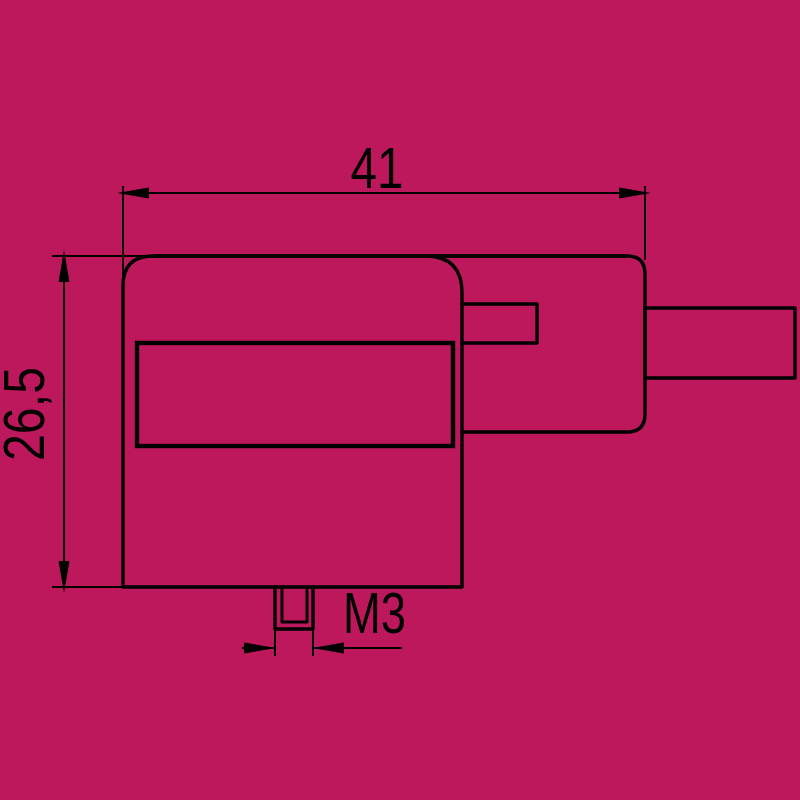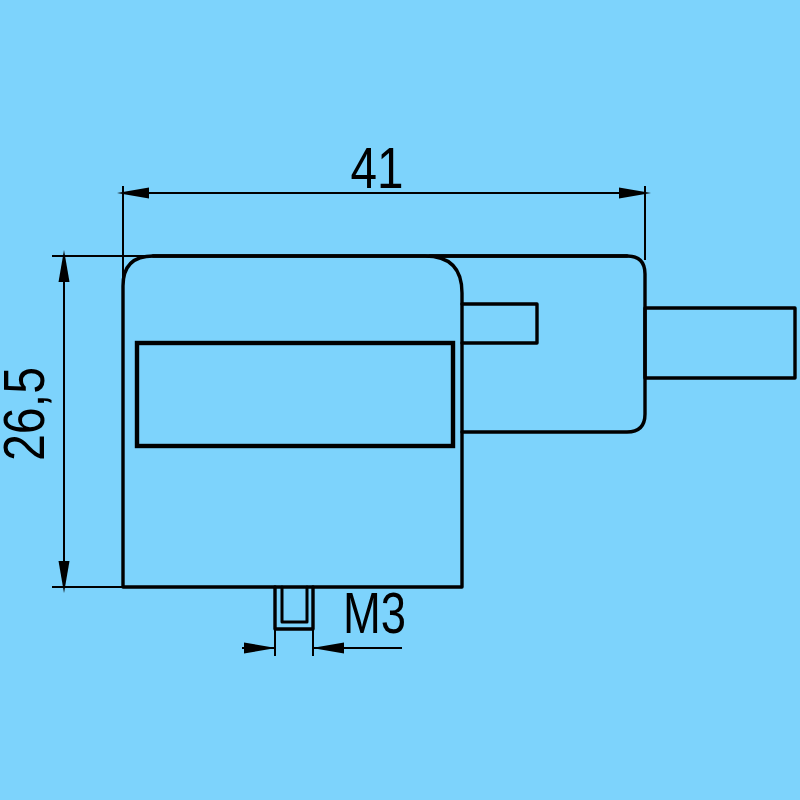--- a/index.html
+++ b/index.html
@@ -7,21 +7,21 @@
     padding: 0;
     width: 800px;
     height: 800px;
     background: #ffffff;
     overflow: hidden;
   }
   .stage {
     position: relative;
     width: 800px;
     height: 800px;
-    background: #7dd3fc;
+    background: #be185d;
   }
   svg {
     position: absolute;
     top: 0;
     left: 0;
   }
   .object-line {
     fill: none;
     stroke: #000000;
     stroke-width: 3.4;

